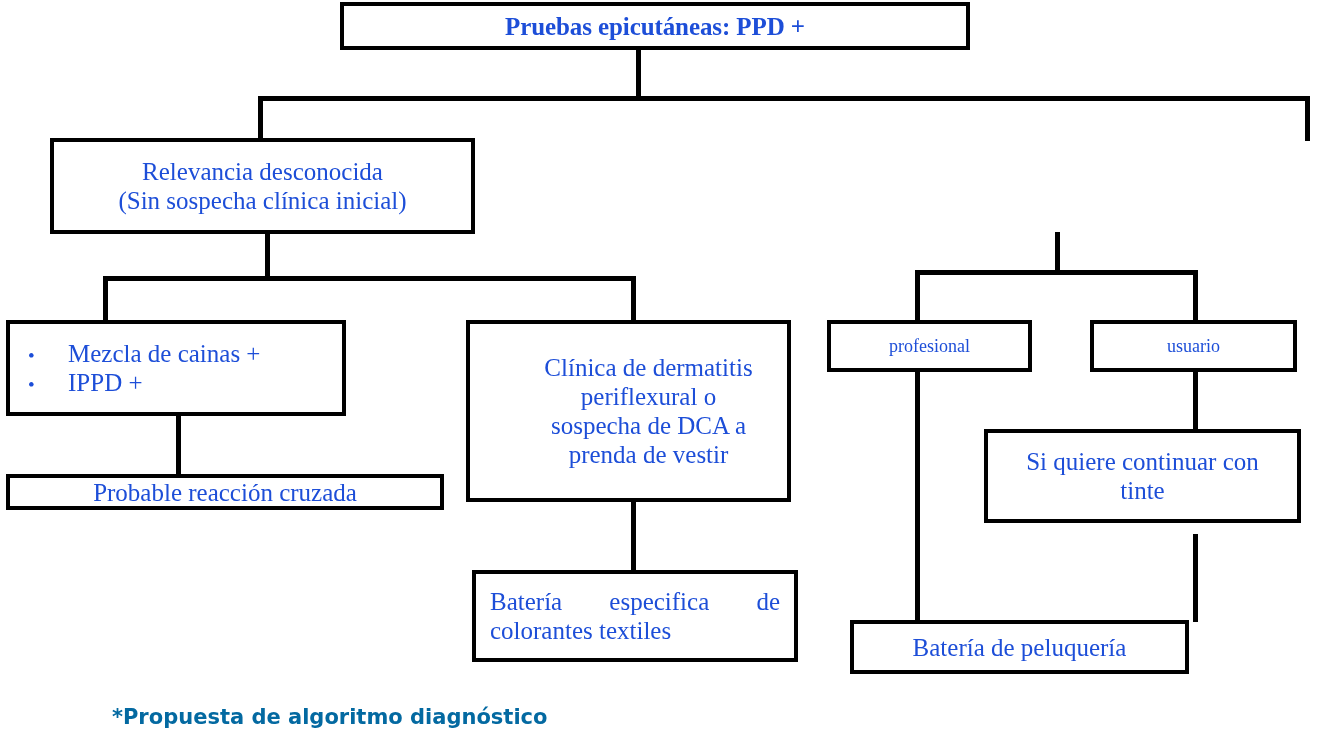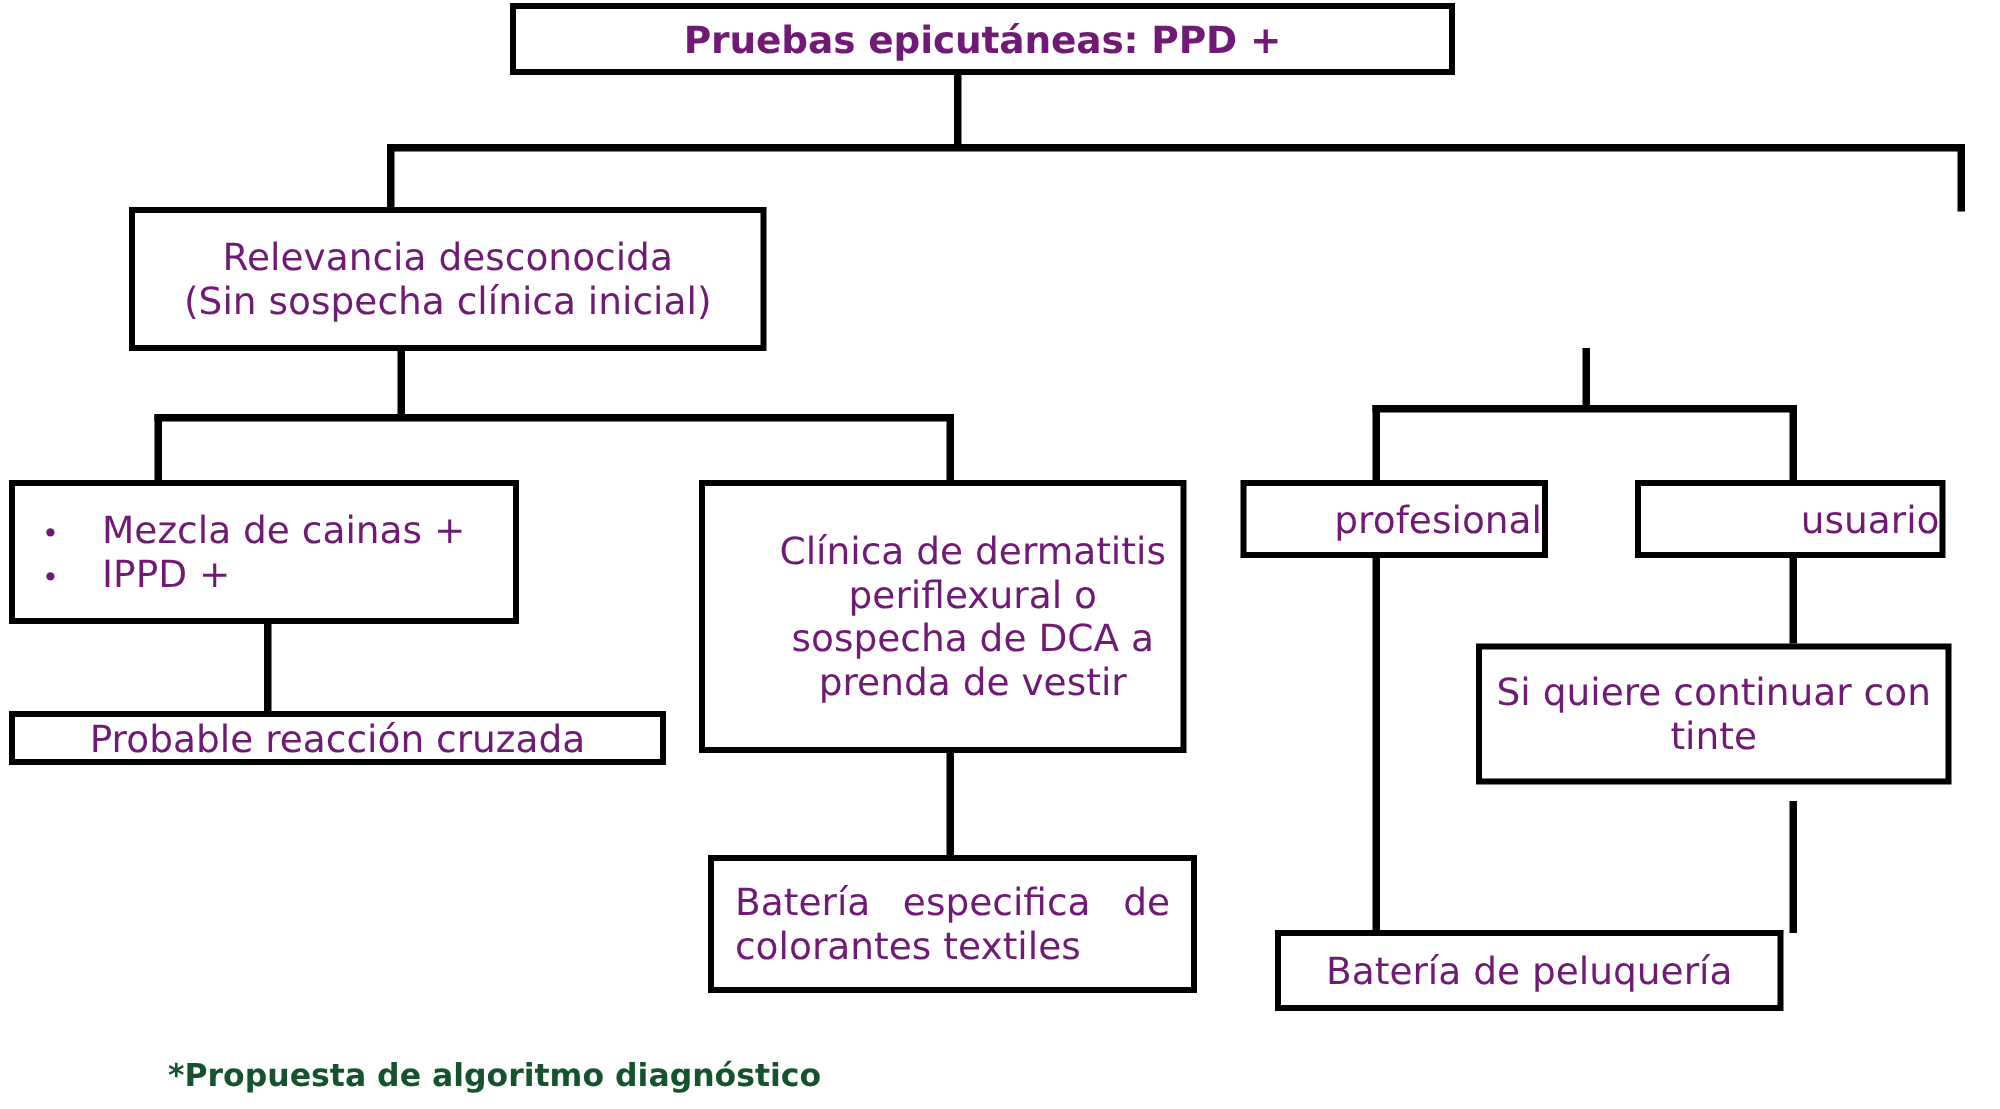--- a/index.html
+++ b/index.html
@@ -13,47 +13,47 @@
     height: 739px;
     background: #ffffff;
     font-family: "DejaVu Sans", "Liberation Sans", sans-serif;
     overflow: hidden;
   }
   .node {
     position: absolute;
     box-sizing: border-box;
     border: 4px solid #000000;
     background: #ffffff;
-    color: #701a75;
+    color: #1d4ed8;
     display: flex;
     flex-direction: column;
     align-items: center;
     justify-content: center;
     text-align: center;
     line-height: 1.16;
     z-index: 3;
+    font-family: Liberation Serif, serif;
   }
   .node .line {
     display: block;
     white-space: pre;
   }
   .title-node {
     font-weight: bold;
     font-size: 25px;
     letter-spacing: -0.1px;
   }
   .branch-node {
     font-size: 25px;
   }
   .leaf-node {
     font-size: 25px;
   }
   .small-node {
-    font-size: 25px;
-    align-items: flex-end;
+    font-size: 18px;
   }
   .bullet-node {
     align-items: flex-start;
     justify-content: center;
     text-align: left;
     padding-left: 18px;
     font-size: 25px;
   }
   .bullet-row {
     display: flex;
@@ -82,21 +82,21 @@
   }
   .conn {
     position: absolute;
     background: #000000;
     z-index: 1;
   }
   .caption {
     position: absolute;
     font-size: 21px;
     font-weight: bold;
-    color: #14532d;
+    color: #0369a1;
     white-space: pre;
     z-index: 3;
   }
 </style>
 </head>
 <body>
 
 <div id="canvas">
 
   <div class="conn" style="left:636px; top:50px; width:5px; height:50px;"></div>
@@ -121,21 +121,21 @@
   <div class="conn" style="left:1193px; top:372px; width:5px; height:68px;"></div>
 
   <div class="conn" style="left:915px; top:372px; width:5px; height:250px;"></div>
 
   <div class="conn" style="left:1193px; top:534px; width:5px; height:88px;"></div>
 
   <div class="node title-node" style="left:340px; top:2px; width:630px; height:48px;">
     <span class="line">Pruebas epicutáneas: PPD +</span>
   </div>
 
-  <div class="node branch-node" style="left:50px; top:138px; width:425px; height:96px;margin-left:36px;">
+  <div class="node branch-node" style="left:50px; top:138px; width:425px; height:96px;">
     <span class="line">Relevancia desconocida</span>
     <span class="line">(Sin sospecha clínica inicial)</span>
   </div>
 
 
   <div class="node bullet-node" style="left:6px; top:320px; width:340px; height:96px;">
     <span class="bullet-row">
       <span class="bullet-dot">•</span>
       <span>Mezcla de cainas +</span>
     </span>

